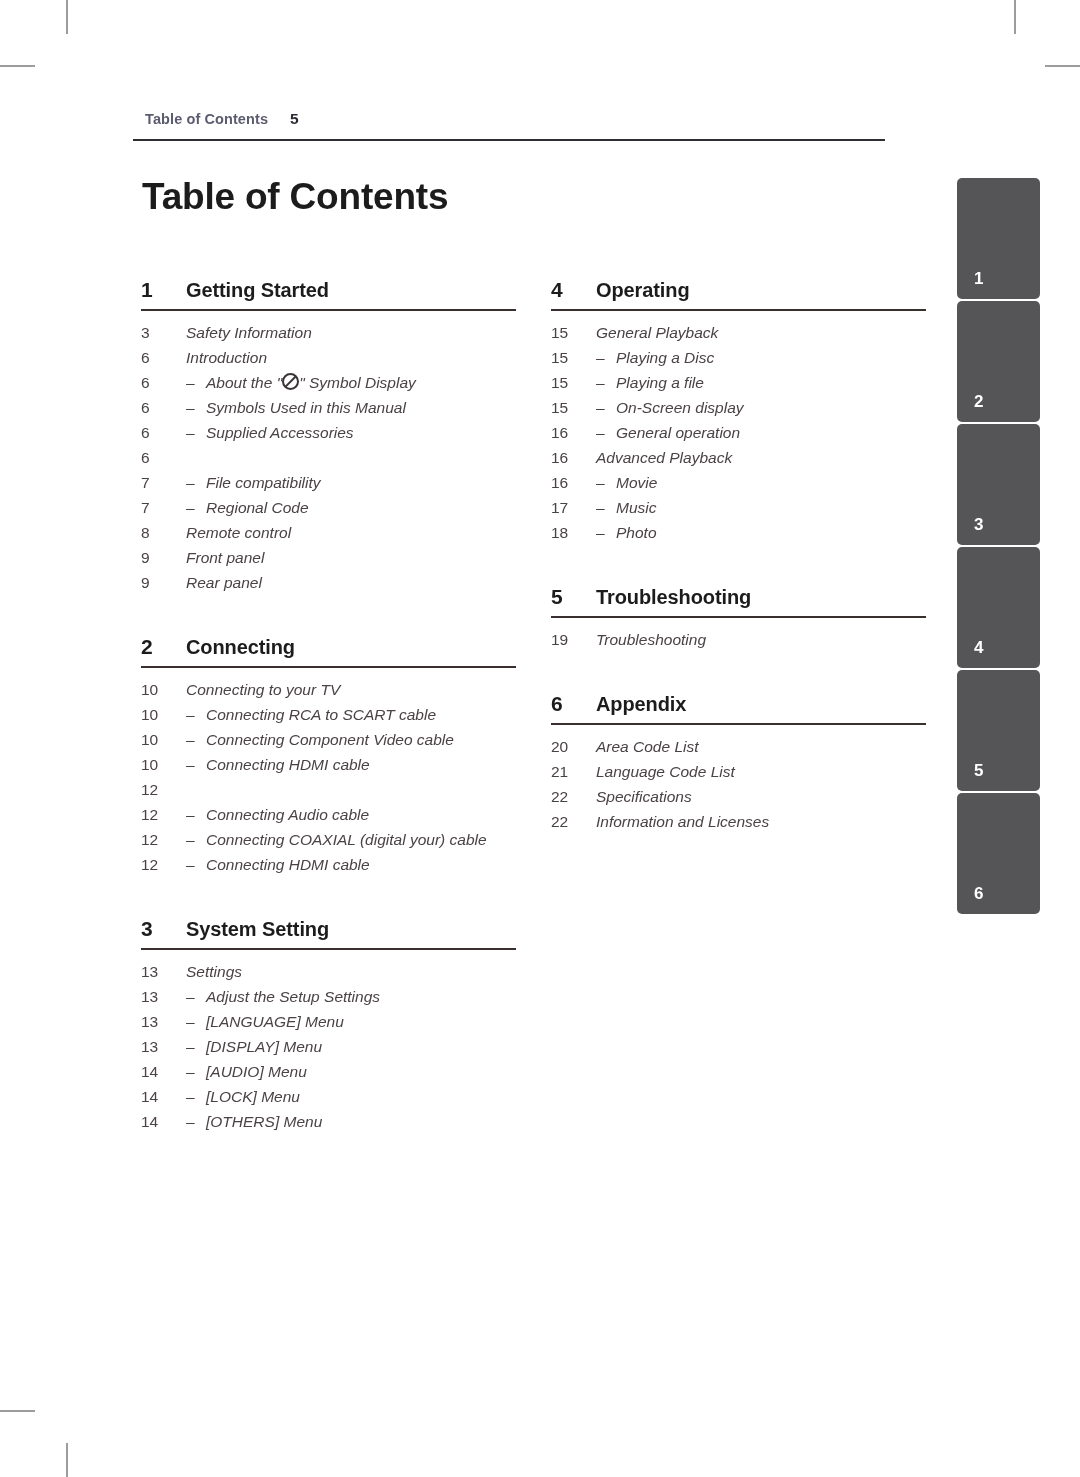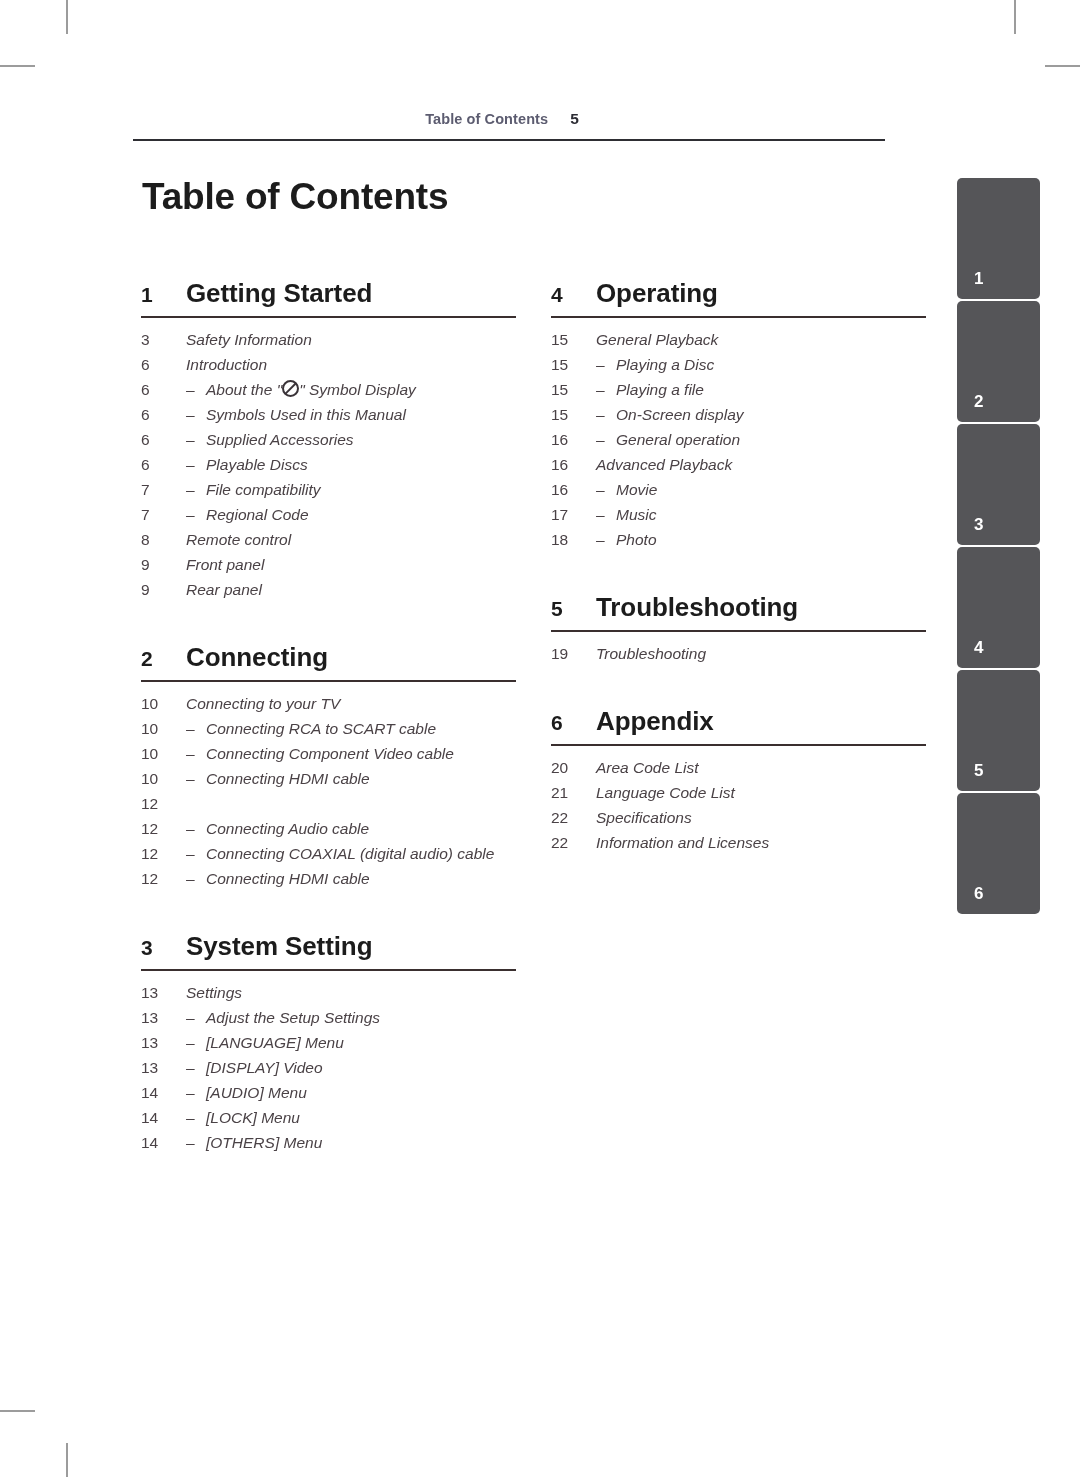--- a/index.html
+++ b/index.html
@@ -27,24 +27,24 @@
   .crop-tl-v { left: 66px;  top: 0;     height: 34px; }
   .crop-tl-h { left: 0;     top: 65px;  width: 35px; }
   .crop-tr-v { left: 1014px;top: 0;     height: 34px; }
   .crop-tr-h { left: 1045px;top: 65px;  width: 35px; }
   .crop-bl-h { left: 0;     top: 1410px;width: 35px; }
   .crop-bl-v { left: 66px;  top: 1443px;height: 34px; }
 
   
   .page-header {
     position: absolute;
-    left: 126px;
+    left: 145px;
     top: 110px;
     width: 752px;
-    text-align: center;
+    text-align: left;
     white-space: nowrap;
   }
   .header-title {
     font-size: 14.5px;
     font-weight: bold;
     color: #5c5c70;
     letter-spacing: 0.1px;
   }
   .header-pagenum {
     font-size: 15.5px;
@@ -88,21 +88,21 @@
     padding-bottom: 7px;
   }
   .section-num {
     width: 45px;
     flex: 0 0 45px;
     font-size: 21px;
     font-weight: bold;
     color: #1c1c1c;
   }
   .section-name {
-    font-size: 26px;
+    font-size: 20px;
     font-weight: bold;
     color: #1c1c1c;
     letter-spacing: -0.1px;
   }
   .section-rule {
     height: 2px;
     background: #3a2f2f;
     width: 100%;
   }
 
@@ -217,21 +217,20 @@
         <div class="entry sub">
           <span class="entry-page">6</span>
           <span class="entry-body"><span class="entry-dash">–</span><span class="entry-text">Symbols Used in this Manual</span></span>
         </div>
         <div class="entry sub">
           <span class="entry-page">6</span>
           <span class="entry-body"><span class="entry-dash">–</span><span class="entry-text">Supplied Accessories</span></span>
         </div>
         <div class="entry sub">
           <span class="entry-page">6</span>
-          <span class="entry-body"><span class="entry-dash">–</span><span class="entry-text">Playable Discs</span></span>
         </div>
         <div class="entry sub">
           <span class="entry-page">7</span>
           <span class="entry-body"><span class="entry-dash">–</span><span class="entry-text">File compatibility</span></span>
         </div>
         <div class="entry sub">
           <span class="entry-page">7</span>
           <span class="entry-body"><span class="entry-dash">–</span><span class="entry-text">Regional Code</span></span>
         </div>
         <div class="entry">
@@ -274,21 +273,21 @@
         </div>
         <div class="entry">
           <span class="entry-page">12</span>
         </div>
         <div class="entry sub">
           <span class="entry-page">12</span>
           <span class="entry-body"><span class="entry-dash">–</span><span class="entry-text">Connecting Audio cable</span></span>
         </div>
         <div class="entry sub">
           <span class="entry-page">12</span>
-          <span class="entry-body"><span class="entry-dash">–</span><span class="entry-text">Connecting COAXIAL (digital audio) cable</span></span>
+          <span class="entry-body"><span class="entry-dash">–</span><span class="entry-text">Connecting COAXIAL (digital your) cable</span></span>
         </div>
         <div class="entry sub">
           <span class="entry-page">12</span>
           <span class="entry-body"><span class="entry-dash">–</span><span class="entry-text">Connecting HDMI cable</span></span>
         </div>
       </div>
     </div>
     <div class="gap-md"></div>
     <div class="section">
       <div class="section-head">
@@ -304,21 +303,21 @@
         <div class="entry sub">
           <span class="entry-page">13</span>
           <span class="entry-body"><span class="entry-dash">–</span><span class="entry-text">Adjust the Setup Settings</span></span>
         </div>
         <div class="entry sub">
           <span class="entry-page">13</span>
           <span class="entry-body"><span class="entry-dash">–</span><span class="entry-text">[LANGUAGE] Menu</span></span>
         </div>
         <div class="entry sub">
           <span class="entry-page">13</span>
-          <span class="entry-body"><span class="entry-dash">–</span><span class="entry-text">[DISPLAY] Video</span></span>
+          <span class="entry-body"><span class="entry-dash">–</span><span class="entry-text">[DISPLAY] Menu</span></span>
         </div>
         <div class="entry sub">
           <span class="entry-page">14</span>
           <span class="entry-body"><span class="entry-dash">–</span><span class="entry-text">[AUDIO] Menu</span></span>
         </div>
         <div class="entry sub">
           <span class="entry-page">14</span>
           <span class="entry-body"><span class="entry-dash">–</span><span class="entry-text">[LOCK] Menu</span></span>
         </div>
         <div class="entry sub">

